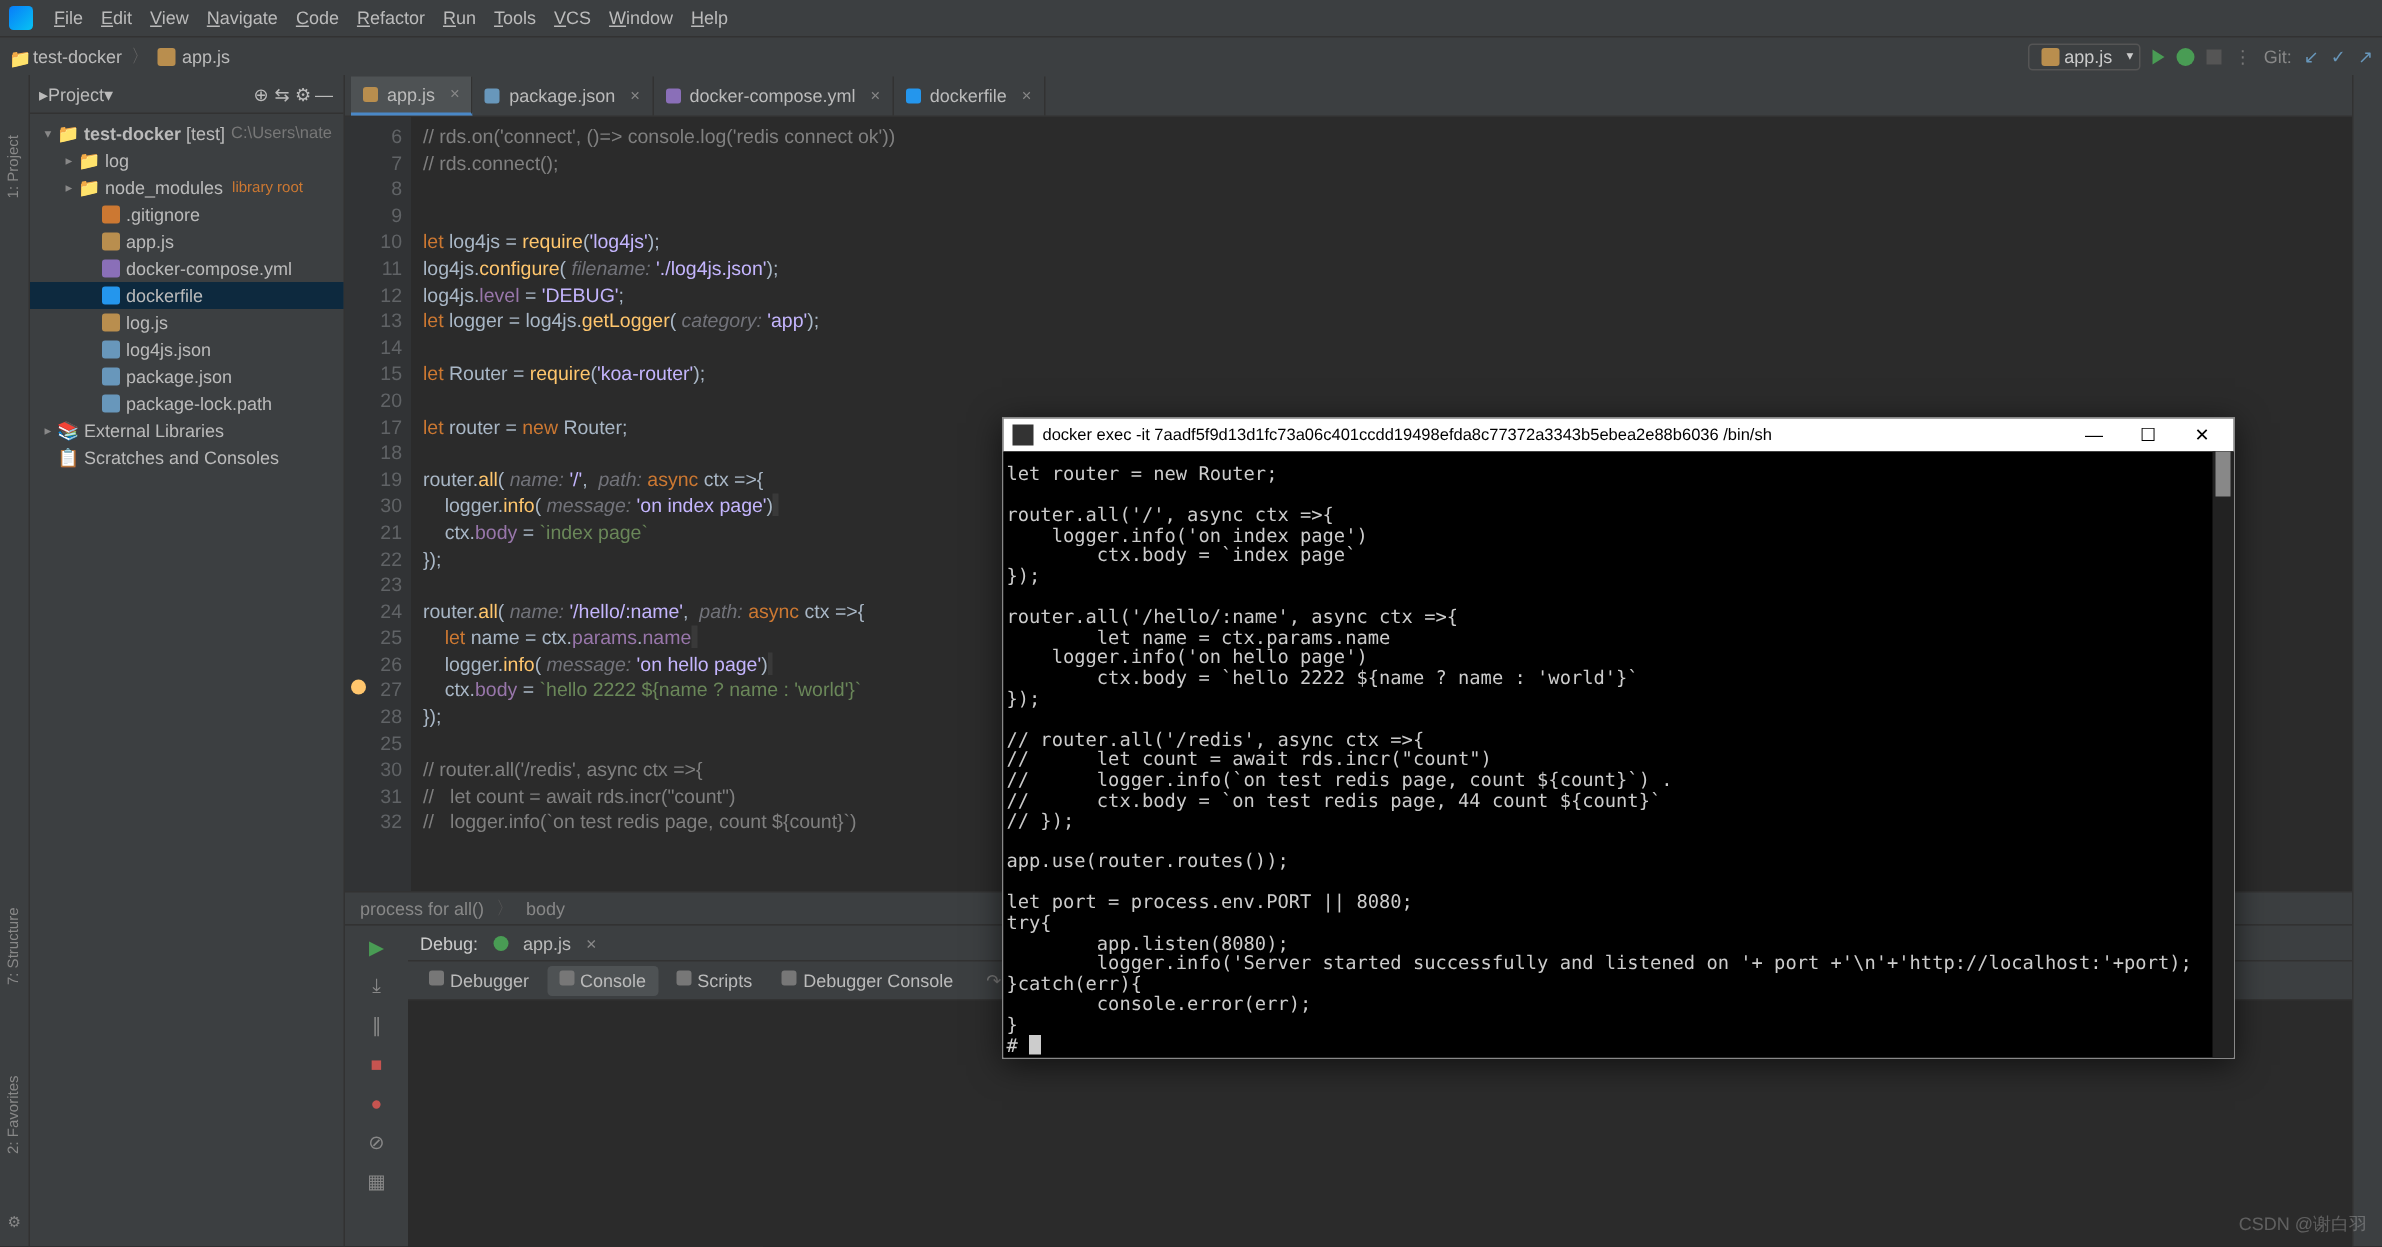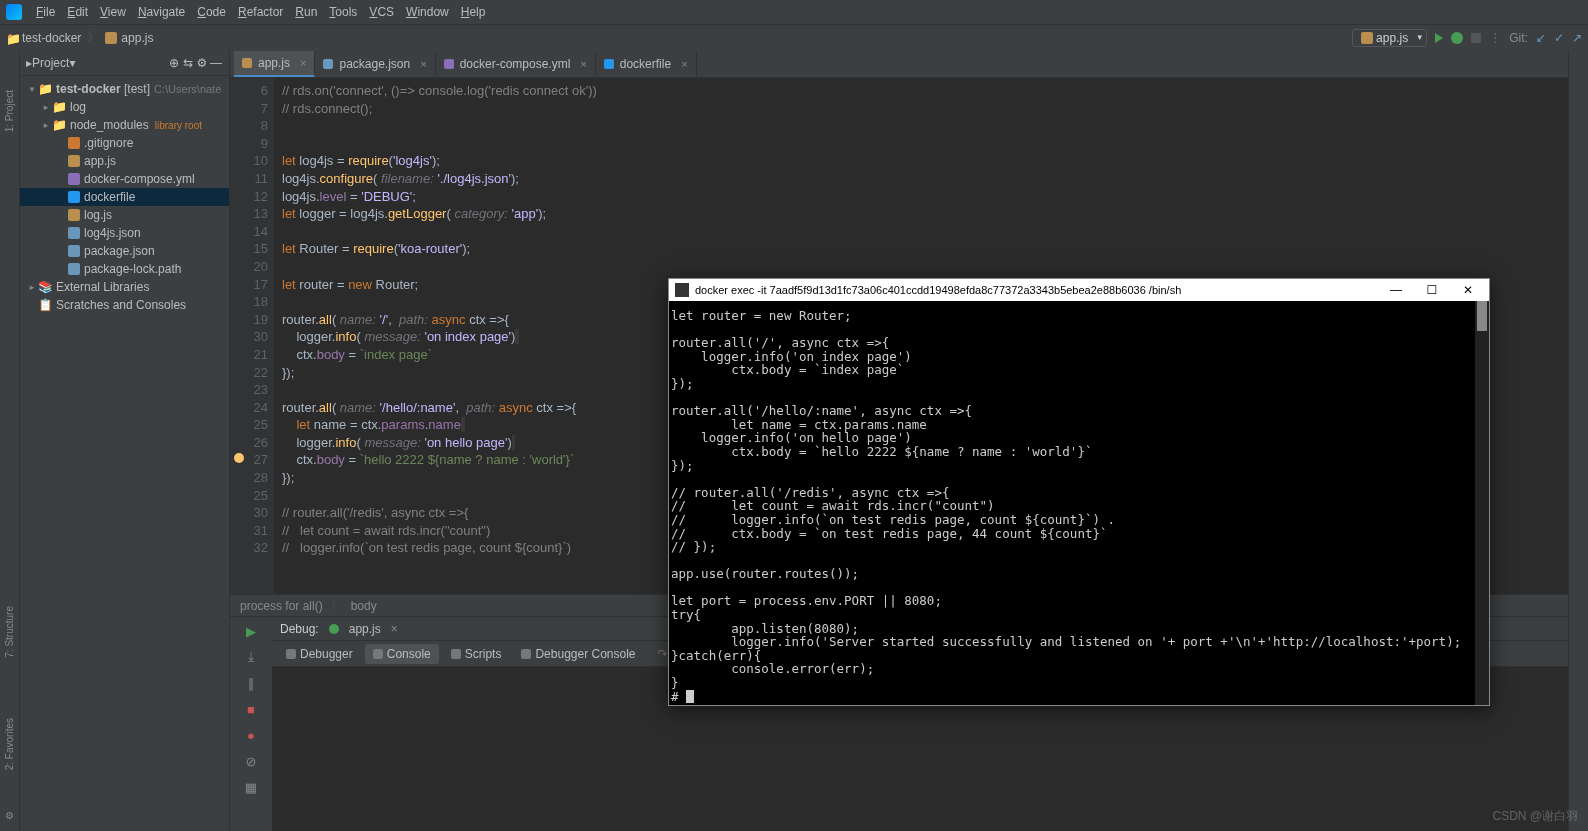--- a/index.html
+++ b/index.html
@@ -74,21 +74,21 @@
 
 
 .debugpanel { height:215px; background:#2b2b2b; border-top:1px solid #323232; display:flex; }
 .dbgrail { width:42px; background:#3c3f41; display:flex; flex-direction:column; align-items:center; padding-top:4px; gap:6px; }
 .dbgrail .b { width:20px; height:20px; display:flex; align-items:center; justify-content:center; color:#888; cursor:pointer; font-size:13px; }
 .dbgmain { flex:1; display:flex; flex-direction:column; }
 .dbghead { height:24px; background:#3c3f41; display:flex; align-items:center; padding:0 8px; color:#bbb; border-bottom:1px solid #323232; gap:10px; }
 .dbghead .lbl { color:#ccc; }
 .dbghead .appjs { color:#bbb; }
 .dbgtabs { height:26px; background:#3c3f41; display:flex; align-items:center; gap:4px; padding:0 6px; border-bottom:1px solid #323232; }
-.dbgtabs .t { padding:3px 8px; color:#bbb; display:flex; align-items:center; gap:4px; cursor:pointer; }
+.dbgtabs .t { padding:3px 8px; color:#bbb; display:flex; gap:4px; cursor:pointer; }
 .dbgtabs .t.active { background:#4e5254; border-radius:3px; }
 .dbgtabs .tools { margin-left:10px; display:flex; gap:8px; color:#777; }
 .dbgbody { flex:1; background:#2b2b2b; }
 
 
 .terminal { position:absolute; top:278px; left:668px; width:822px; height:428px; background:#000; border:1px solid #888; box-shadow:0 4px 20px rgba(0,0,0,0.6); display:flex; flex-direction:column; }
 .terminal .titlebar { height:22px; background:#fff; color:#000; display:flex; align-items:center; padding:0 6px; font-size:11px; gap:6px; }
 .terminal .titlebar .ticon { width:14px;height:14px;background:#333; }
 .terminal .titlebar .spacer { flex:1; }
 .terminal .titlebar .wb { width:30px; text-align:center; cursor:pointer; font-size:12px; }

